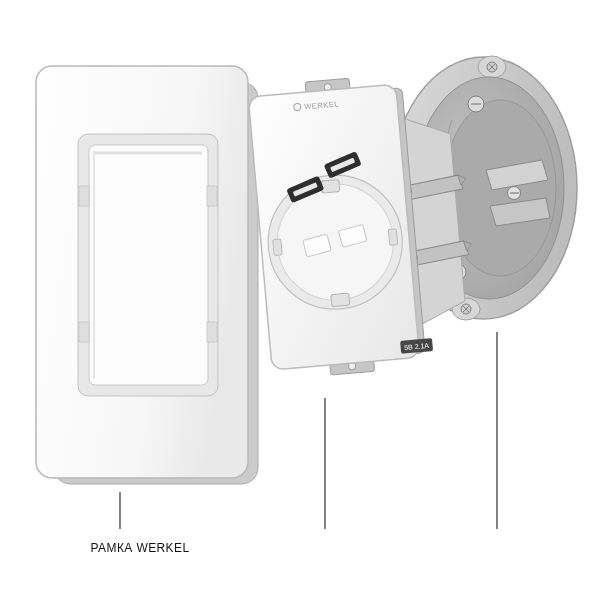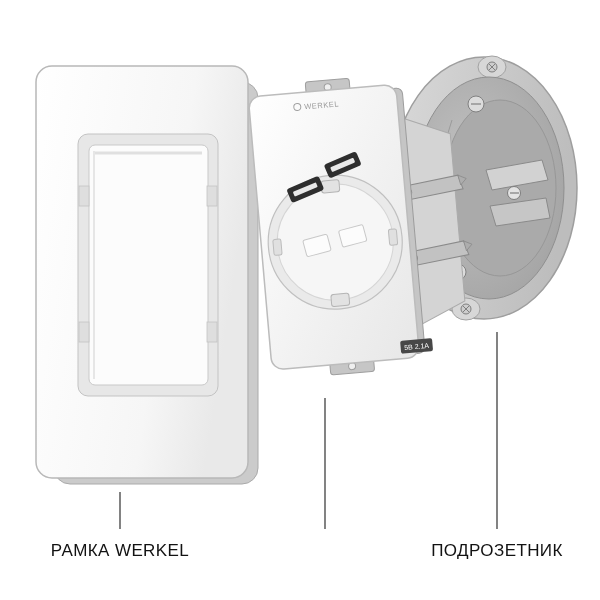--- a/index.html
+++ b/index.html
@@ -9,24 +9,25 @@
     position: relative;
     overflow: hidden;
     font-family: "Liberation Sans", sans-serif;
   }
   .stage { position: absolute; inset: 0; }
   svg.canvas { position: absolute; left: 0; top: 0; }
   .part-label {
     position: absolute;
     top: 541px;
     transform: translateX(-50%);
-    font-size: 17px;
+    font-size: 12px;
     letter-spacing: 0.4px;
     color: #121212;
     white-space: nowrap;
+    margin-left: 20px;
   }
 </style>
 </head>
 <body>
 
 <div class="stage">
 
   <svg class="canvas" width="600" height="600" viewBox="0 0 600 600">
     <defs>
       <linearGradient id="gFrame" x1="0" y1="0" x2="1" y2="0.3">
@@ -160,14 +161,13 @@
     </g>
 
     <g stroke="#2f2f2f" stroke-width="1.2">
       <line x1="120" y1="492" x2="120" y2="529"></line>
       <line x1="325" y1="398" x2="325" y2="529"></line>
       <line x1="497" y1="332" x2="497" y2="529"></line>
     </g>
   </svg>
 
   <div class="part-label" style="left:120px">РАМКА WERKEL</div>
-  <div class="part-label" style="left:497px">ПОДРОЗЕТНИК</div>
 </div>
 
 </body></html>

